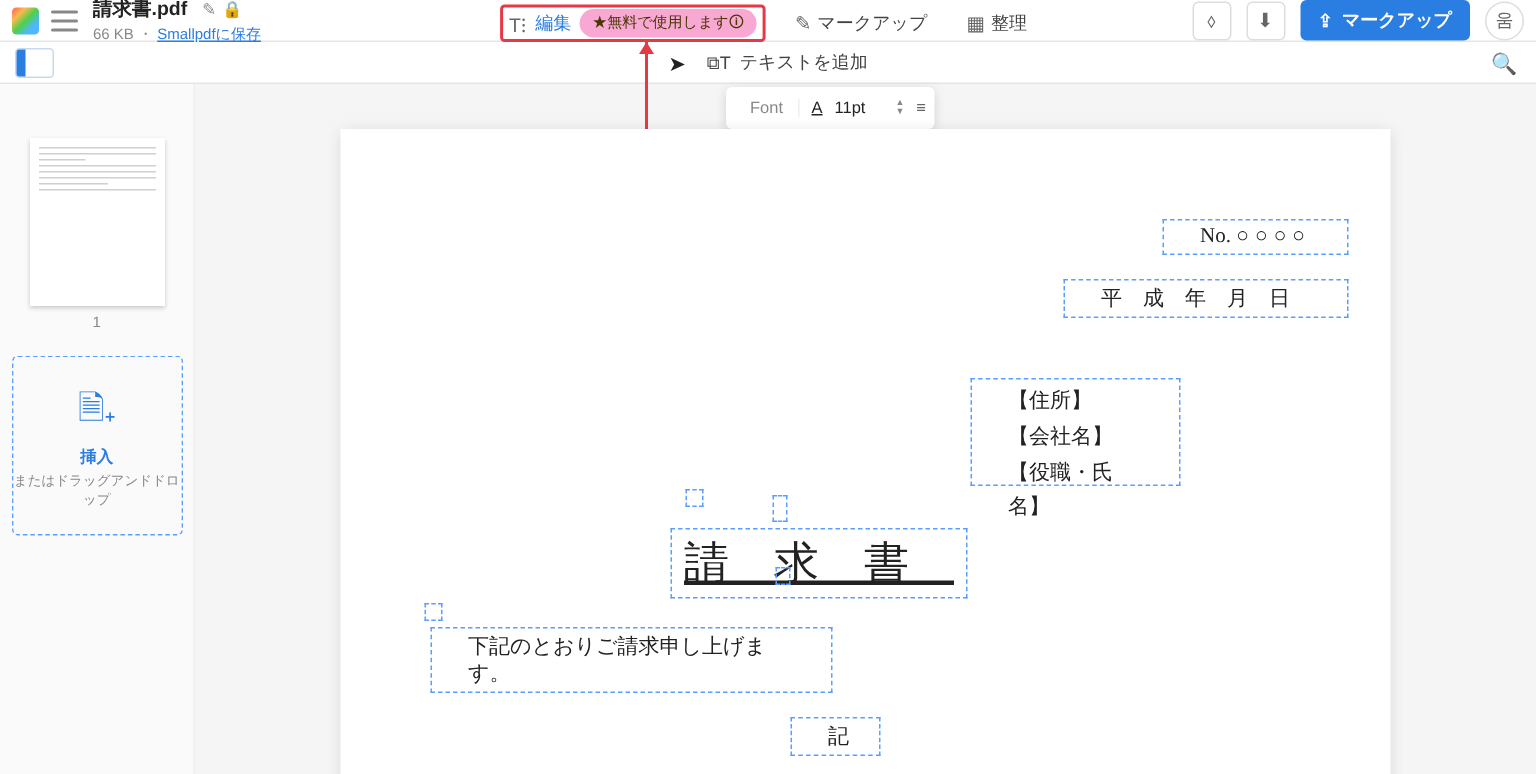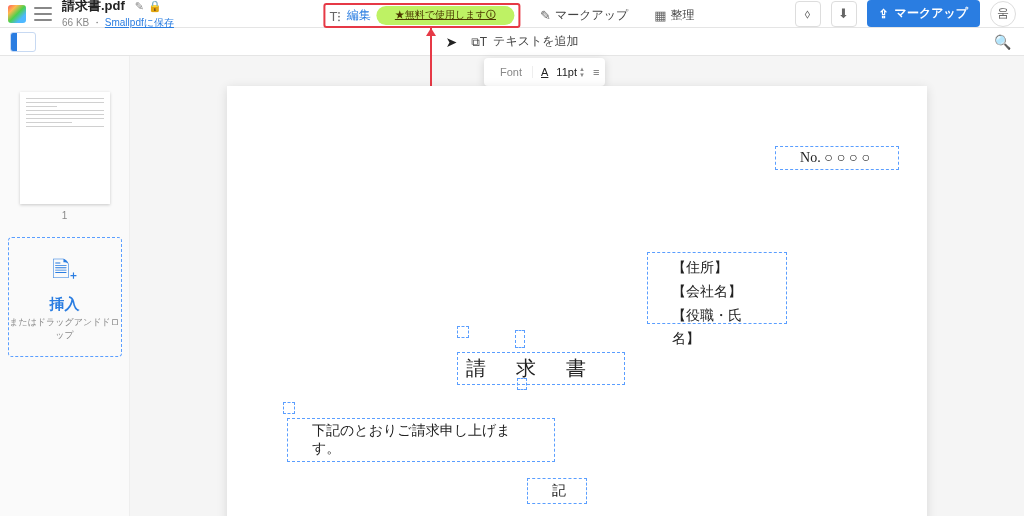--- a/index.html
+++ b/index.html
@@ -14,76 +14,76 @@
 .file-icons { display: flex; gap: 6px; color: #888; font-size: 11px; }
 .file-meta { font-size: 10px; color: #888; margin-top: 1px; }
 .file-meta a { color: #2a7de1; text-decoration: underline; }
 .file-block { display: flex; flex-direction: column; }
 .file-row1 { display: flex; align-items: center; gap: 4px; }
 
 .top-center { position: absolute; left: 50%; transform: translateX(-50%); top: 3px; display: flex; align-items: center; gap: 14px; }
 .tab-btn { display: flex; align-items: center; gap: 4px; font-size: 12px; color: #444; cursor: pointer; padding: 3px 6px; }
 .tab-edit-wrap { border: 2px solid #e63946; border-radius: 3px; padding: 1px 4px; display: flex; align-items: center; gap: 6px; }
 .tab-edit { color: #2a7de1; font-size: 12px; }
-.badge-free { background: #bef264; color: #4a3600; font-size: 10px; border-radius: 10px; padding: 1px 18px; display: flex; align-items: center; gap: 2px; text-decoration: underline; }
+.badge-free { background: #f9a8d4; color: #4a3600; font-size: 10px; border-radius: 10px; padding: 1px 8px; display: flex; align-items: center; gap: 2px; }
 .tab-icon { font-size: 13px; color: #666; }
 
 .top-right { margin-left: auto; display: flex; align-items: center; gap: 10px; }
 .icon-btn { width: 26px; height: 26px; border: 1px solid #ddd; border-radius: 4px; display: flex; align-items: center; justify-content: center; color: #666; cursor: pointer; font-size: 13px; background: #fff; }
 .export-btn { background: #2a7de1; color: #fff; font-weight: 700; font-size: 12px; padding: 5px 12px; border-radius: 4px; display: flex; align-items: center; gap: 6px; cursor: pointer; }
 .avatar { width: 26px; height: 26px; border: 1px solid #ddd; border-radius: 50%; display: flex; align-items: center; justify-content: center; font-size: 12px; color: #666; }
 
 
 .toolbar2 { height: 28px; background: #fff; border-bottom: 1px solid #e5e5e5; display: flex; align-items: center; position: relative; }
 .side-toggle { width: 26px; height: 20px; border: 1px solid #c7d9f2; border-radius: 3px; margin-left: 10px; display: flex; align-items: center; cursor: pointer; }
 .side-toggle::before { content: ""; width: 6px; height: 100%; background: #2a7de1; border-radius: 2px 0 0 2px; }
 .tools-center { position: absolute; left: 50%; transform: translateX(-50%); display: flex; align-items: center; gap: 14px; }
 .tool-cursor { font-size: 14px; color: #222; }
 .tool-addtext { display: flex; align-items: center; gap: 6px; font-size: 12px; color: #444; cursor: pointer; }
 .search-btn { margin-left: auto; margin-right: 12px; font-size: 14px; color: #666; cursor: pointer; }
 
 
 .font-bar { position: absolute; left: 484px; top: 58px; background: #fff; box-shadow: 0 2px 8px rgba(0,0,0,0.15); border-radius: 4px; display: flex; align-items: center; height: 28px; padding: 0 6px; gap: 8px; }
 .font-label { font-size: 11px; color: #888; padding: 0 10px; border-right: 1px solid #eee; }
 .font-underline { font-size: 11px; text-decoration: underline; color: #222; }
-.font-size { font-size: 11px; color: #222; display: flex; gap: 2px; }
+.font-size { font-size: 11px; color: #222; display: flex; gap: 20px; }
 .stepper { display: flex; flex-direction: column; font-size: 6px; line-height: 6px; color: #888; }
 .align-icon { font-size: 11px; color: #666; }
 
 
 .anno-arrow { position: absolute; left: 430px; top: 28px; width: 2px; height: 64px; background: #e63946; }
 .anno-arrow::before { content: ""; position: absolute; top: 0; left: -4px; border-left: 5px solid transparent; border-right: 5px solid transparent; border-bottom: 8px solid #e63946; }
 .anno-text { position: absolute; left: 400px; top: 96px; color: #e63946; font-size: 11px; font-weight: 700; }
 
 
 .main { position: absolute; top: 56px; bottom: 0; left: 0; right: 0; display: flex; }
 
 
 .sidebar { width: 130px; background: #fafafa; border-right: 1px solid #eee; padding: 36px 8px 8px; display: flex; flex-direction: column; align-items: center; }
 .thumb { width: 90px; height: 112px; background: #fff; box-shadow: 0 1px 3px rgba(0,0,0,0.2); position: relative; margin-bottom: 6px; }
 .thumb-lines { position: absolute; top: 6px; left: 6px; right: 6px; }
 .thumb-lines div { height: 1px; background: #d0d0d0; margin-bottom: 3px; }
 .thumb-num { font-size: 10px; color: #888; margin-bottom: 16px; }
 .insert-box { border: 1.5px dashed #5a9eff; border-radius: 4px; width: 114px; height: 120px; display: flex; flex-direction: column; align-items: center; justify-content: center; color: #2a7de1; font-size: 10px; text-align: center; cursor: pointer; }
 .insert-icon { font-size: 22px; margin-bottom: 4px; }
-.insert-label { font-weight: 700; font-size: 15px; margin-bottom: 2px; }
+.insert-label { font-weight: 700; font-size: 11px; margin-bottom: 2px; }
 .insert-sub { font-size: 9px; color: #888; }
 
 
 .canvas-wrap { flex: 1; overflow: auto; padding: 30px 0 0 0; display: flex; justify-content: center; }
 .page { width: 700px; height: 900px; background: #fff; box-shadow: 0 2px 10px rgba(0,0,0,0.12); position: relative; font-family: "MS Mincho", serif; }
 
 .field { position: absolute; border: 1px dashed #5a9eff; padding: 3px 24px; font-size: 14px; color: #222; }
 .field-no { right: 28px; top: 60px; }
 .field-no .dots { letter-spacing: 4px; }
 .field-date { right: 28px; top: 100px; letter-spacing: 14px; }
 .field-onchuu { left: 40px; top: 120px; width: 290px; height: 34px; display: flex; align-items: flex-end; padding-bottom: 2px; }
 .underline { border-bottom: 1px solid #666; width: 200px; height: 1px; margin-right: 6px; }
 .field-addr { right: 140px; top: 166px; width: 140px; height: 72px; line-height: 1.7; }
-.field-title { left: 230px; top: 266px; font-size: 20px; letter-spacing: 30px; border: 1px dashed #5a9eff; padding: 2px 8px; }
+.field-title { left: 220px; top: 266px; font-size: 30px; letter-spacing: 30px; border: 1px dashed #5a9eff; padding: 2px 8px; text-decoration: underline; }
 .field-intro { left: 60px; top: 332px; width: 268px; height: 44px; }
 .field-ki { left: 300px; top: 392px; width: 60px; text-align: center; }
 .stub { position: absolute; border: 1px dashed #5a9eff; }
 .stub1 { left: 230px; top: 240px; width: 12px; height: 12px; }
 .stub2 { left: 288px; top: 244px; width: 10px; height: 18px; }
 .stub3 { left: 290px; top: 292px; width: 10px; height: 12px; }
 .stub4 { left: 56px; top: 316px; width: 12px; height: 12px; }
 </style>
 </head>
 <body>
@@ -183,20 +183,23 @@
       <div class="insert-label">挿入</div>
       <div class="insert-sub">またはドラッグアンドドロップ</div>
     </div>
   </div>
 
   <div class="canvas-wrap">
     <div class="page">
       <div class="field field-no">
         <span>No.</span>
         <span class="dots">○○○○</span>
+      </div>
+      <div class="field field-date">
+        <span>平成</span><span>年</span><span>月</span><span>日</span>
       </div>
       <div class="field field-addr">
         <div>【住所】</div>
         <div>【会社名】</div>
         <div>【役職・氏名】</div>
       </div>
       <div class="stub stub1"></div>
       <div class="stub stub2"></div>
       <div class="field-title field" style="border:1px dashed #5a9eff">請求書</div>
       <div class="stub stub3"></div>

